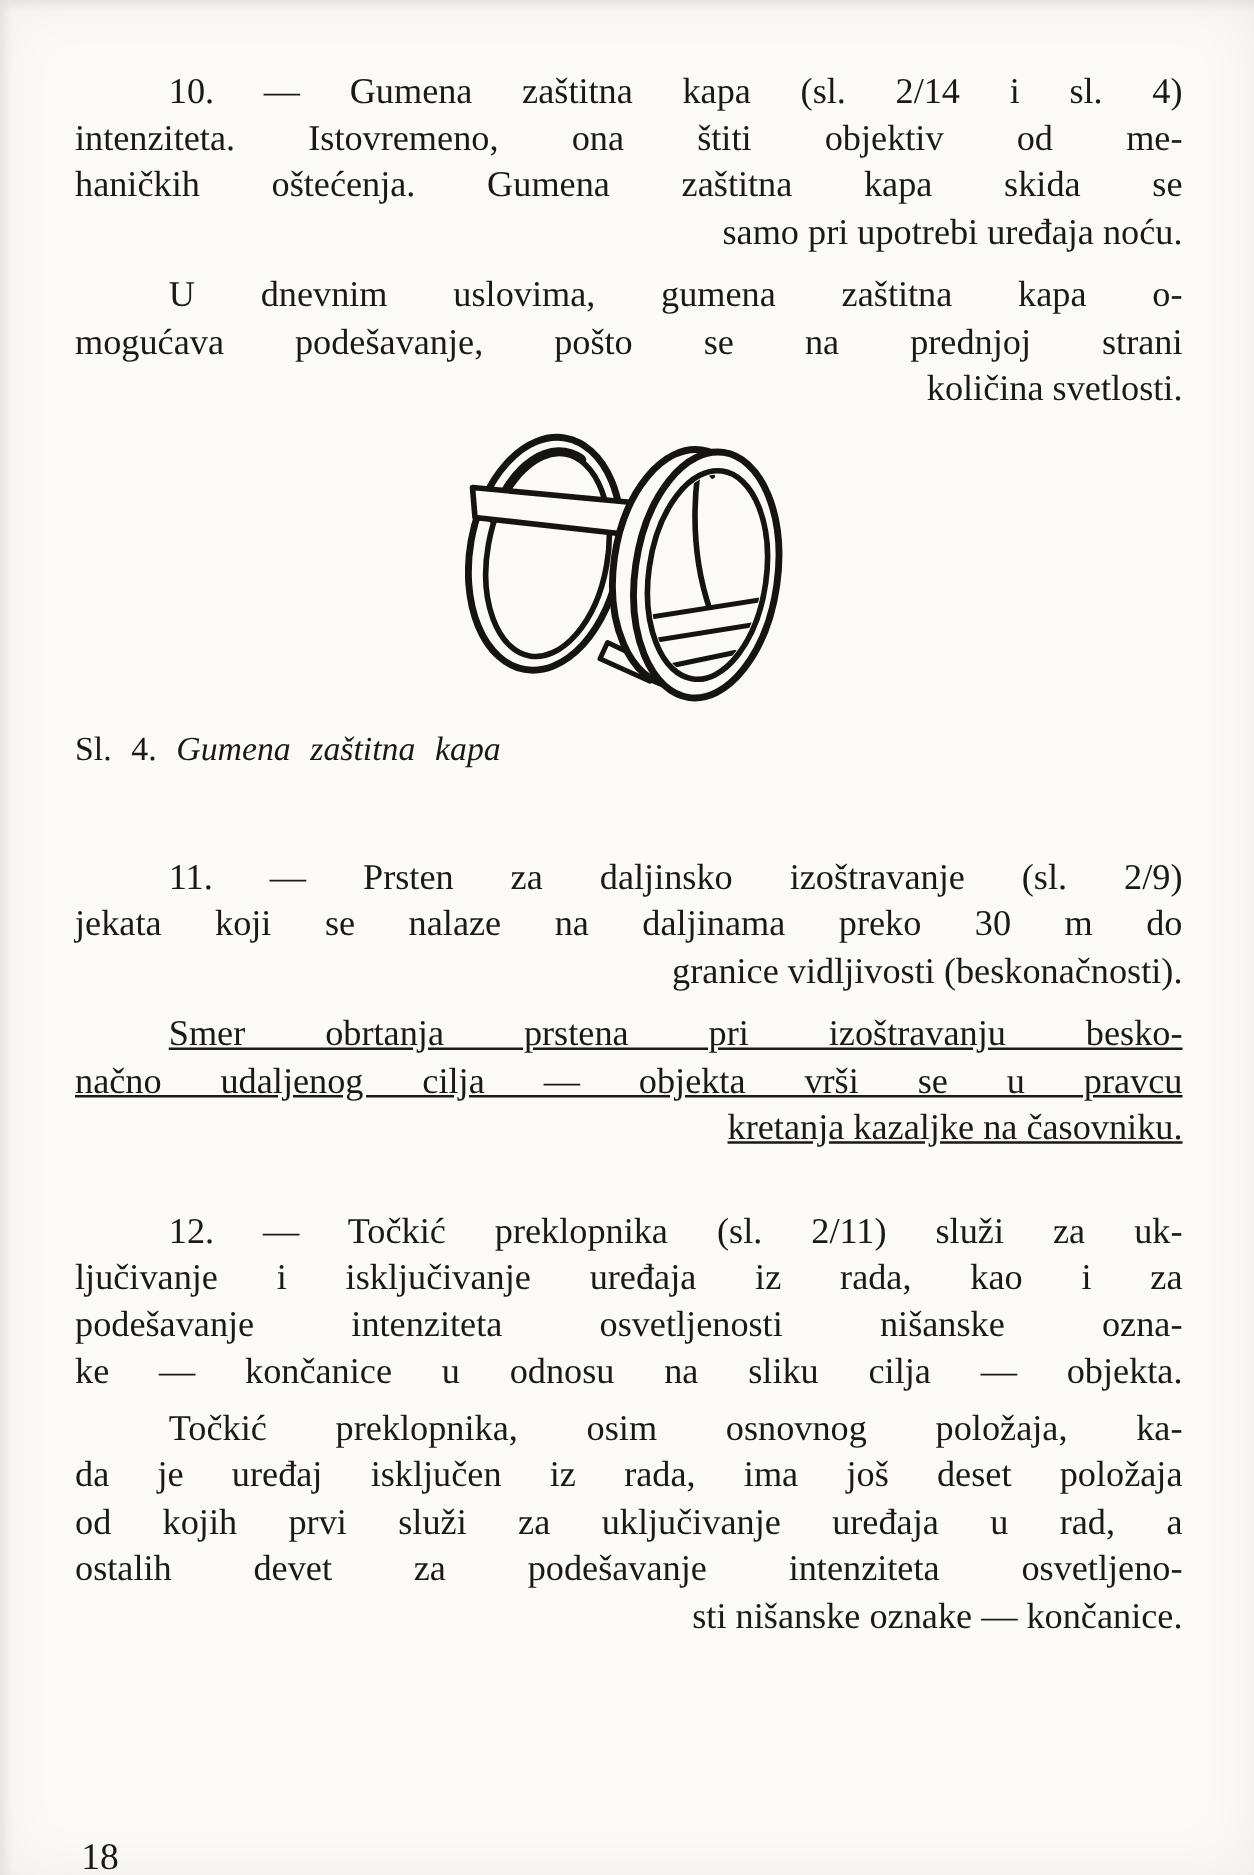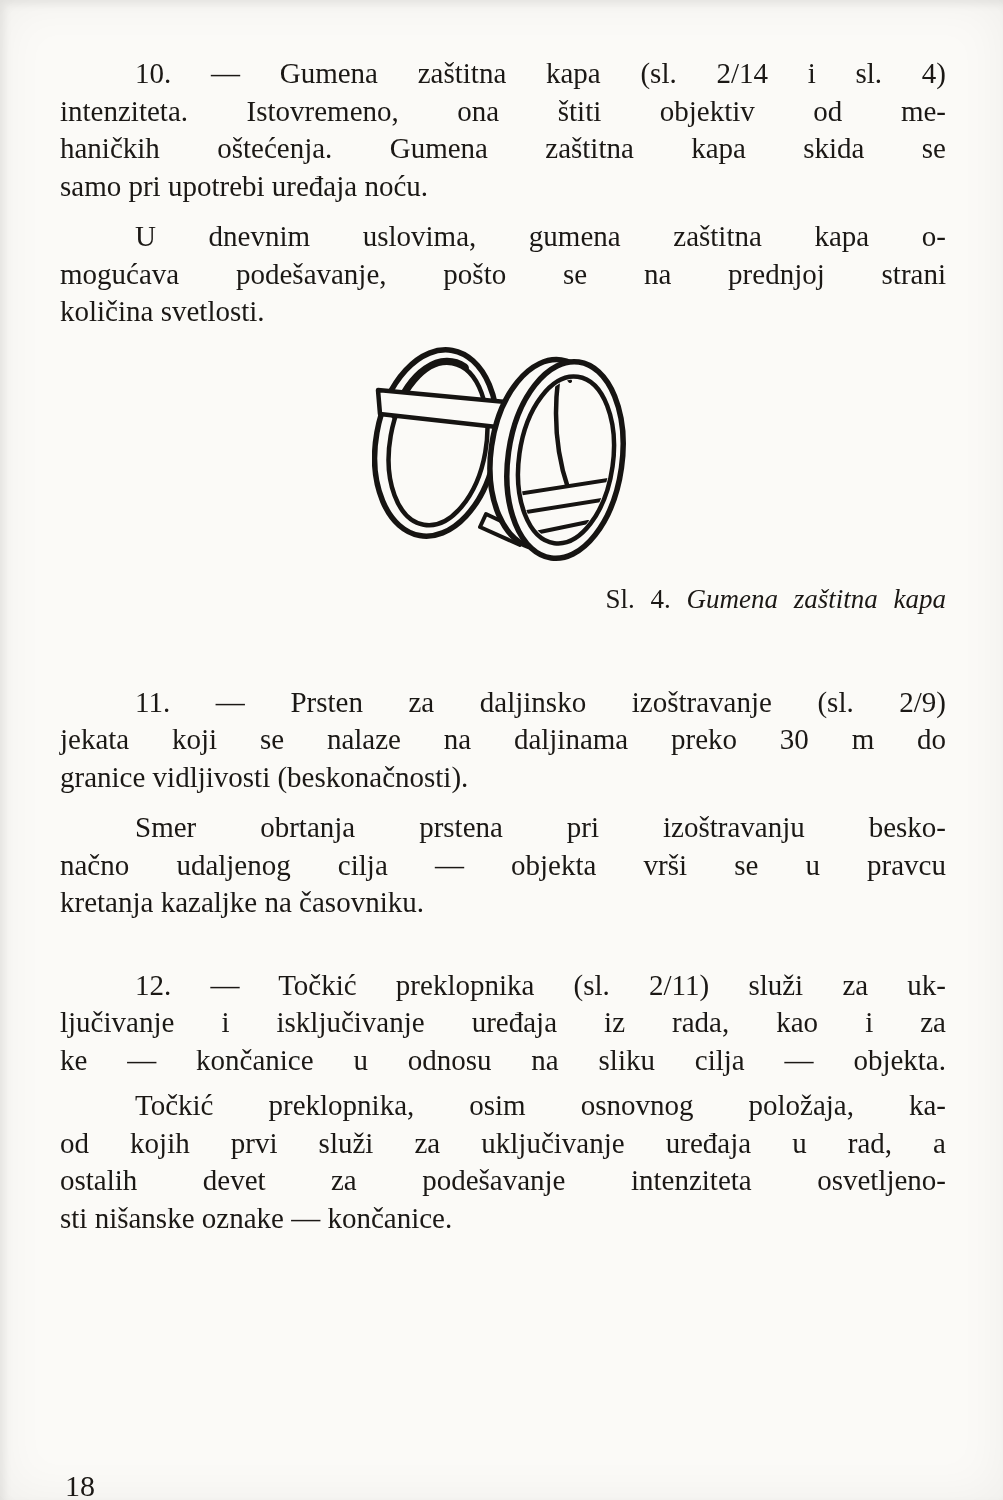--- a/index.html
+++ b/index.html
@@ -16,36 +16,36 @@
     position:absolute;
     left:60px; top:55px;
     width:886px;
   }
   .para{
     font-size:29px;
     line-height:37.5px;
     margin:0 0 13px 0;
   }
   .para b{font-weight:normal;}
-  .line{width:100%;}
+  .line{width:100%;text-align:right;}
   .line.j{text-align:justify; text-align-last:justify;}
   .line.ind{text-indent:75px;}
-  .g14{margin-bottom:14px;}
+  .g14{margin-bottom:14px;text-decoration:underline;}
   .g8{margin-bottom:8px;margin-top:45px;}
   .figure-block{
     margin:0 0 12px 0;
     height:225px;
     position:relative;
   }
   .figure-block svg{
     position:absolute;
     left:312px; top:0;
   }
   .caption{
-    text-align:right;
+    text-align:left;
     font-size:27px;
     line-height:37px;
     margin:0 0 66px 0;
     word-spacing:9px;
   }
   .caption .cap-title{font-style:italic;}
   .page-number{
     position:absolute;
     left:65px; top:1469px;
     font-size:30px;
@@ -113,25 +113,27 @@
 
   <div class="para g14">
       <div class="line j ind"><span>Smer obrtanja prstena pri izoštravanju besko-</span></div>
       <div class="line j"><span>načno udaljenog cilja — objekta vrši se u pravcu</span></div>
       <div class="line"><span>kretanja kazaljke na časovniku.</span></div>
     </div>
 
   <div class="para g8">
       <div class="line j ind"><b>12.</b><span> — Točkić preklopnika (sl. 2/11) služi za uk-</span></div>
       <div class="line j"><span>ljučivanje i isključivanje uređaja iz rada, kao i za</span></div>
+      <div class="line j"><span>podešavanje intenziteta osvetljenosti nišanske ozna-</span></div>
       <div class="line j"><span>ke — končanice u odnosu na sliku cilja — objekta.</span></div>
     </div>
 
   <div class="para">
       <div class="line j ind"><span>Točkić preklopnika, osim osnovnog položaja, ka-</span></div>
+      <div class="line j"><span>da je uređaj isključen iz rada, ima još deset položaja</span></div>
       <div class="line j"><span>od kojih prvi služi za uključivanje uređaja u rad, a</span></div>
       <div class="line j"><span>ostalih devet za podešavanje intenziteta osvetljeno-</span></div>
       <div class="line"><span>sti nišanske oznake — končanice.</span></div>
     </div>
 
 </div>
 
 <div class="page-number">18</div>
 
 </body></html>

